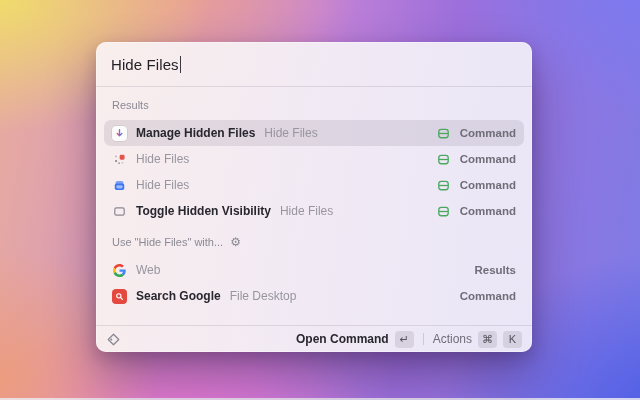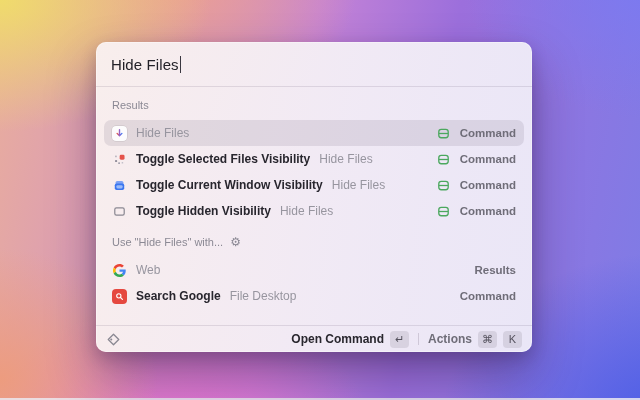--- a/index.html
+++ b/index.html
@@ -58,21 +58,21 @@
   .row-title { font-size: 12px; font-weight: 600; color: #28262e; white-space: nowrap; }
   .row-sub { font-size: 12px; color: #97959f; white-space: nowrap; }
   .spacer { flex: 1 1 auto; }
   .acc-label { font-size: 11.5px; color: #6f6d78; font-weight: bold; }
   .footer {
     flex: 0 0 27px; height: 27px; display: flex; align-items: center;
     padding: 8px 10px; border-top: 1px solid rgba(70,55,85,.13); gap: 6px;
   }
   .footer-right { margin-left: auto; display: flex; align-items: center; gap: 6px; }
   .f-label { font-size: 12px; font-weight: 600; color: #29272e; }
-  .f-label.dim { font-weight: 700; color: #6f6d78; }
+  .f-label.dim { font-weight: 400; color: #6f6d78; }
   .key {
     min-width: 19px; height: 17px; padding: 0 4px; border-radius: 4px;
     background: rgba(130,124,140,.20); color: #55525e;
     font-size: 11px; display: flex; align-items: center; justify-content: center;
   }
   .vdiv { width: 1px; height: 12px; background: rgba(70,55,85,.18); margin: 0 3px; }
 </style>
 </head>
 <body>
 
@@ -99,20 +99,21 @@
                 <linearGradient id="g1" x1="0" y1="0" x2="1" y2="0">
                   <stop offset="0" stop-color="#e5534b"></stop>
                   <stop offset=".55" stop-color="#8a63d2"></stop>
                   <stop offset="1" stop-color="#4078f2"></stop>
                 </linearGradient>
               </defs>
               <path d="M8 2.5v8.5M4.5 7.8 8 11.3l3.5-3.5" stroke="url(#g1)" stroke-width="2" fill="none" stroke-linecap="round" stroke-linejoin="round"></path>
             </svg>
         </span>
       </span>
+      <span class="row-title">Manage Hidden Files</span>
       <span class="row-sub">Hide Files</span>
       <span class="spacer"></span>
       <span class="ric">
         <svg width="13" height="13" viewBox="0 0 16 16">
             <rect x="2.2" y="2.8" width="11.6" height="10.4" rx="3" fill="none" stroke="#4ba85e" stroke-width="1.6"></rect>
             <line x1="2.2" y1="8" x2="13.8" y2="8" stroke="#4ba85e" stroke-width="1.6"></line>
           </svg>
       </span>
       <span class="acc-label">Command</span>
     </div>
@@ -120,41 +121,39 @@
     <div class="row">
       <span class="ric">
         <svg width="13" height="13" viewBox="0 0 16 16">
             <rect x="8.2" y="2.2" width="6" height="6" rx="1.6" fill="#e5534b"></rect>
             <rect x="2.5" y="3" width="2.2" height="2.2" rx="0.7" fill="#b9b6c0"></rect>
             <rect x="2.5" y="8.6" width="2.6" height="2.6" rx="0.8" fill="#93909c"></rect>
             <rect x="6.4" y="11.4" width="2.2" height="2.2" rx="0.7" fill="#a3a0ab"></rect>
             <rect x="10.6" y="11" width="2" height="2" rx="0.7" fill="#c2bfc9"></rect>
           </svg>
       </span>
-      <span class="row-title">Toggle Selected Files Visibility</span>
       <span class="row-sub">Hide Files</span>
       <span class="spacer"></span>
       <span class="ric">
         <svg width="13" height="13" viewBox="0 0 16 16">
             <rect x="2.2" y="2.8" width="11.6" height="10.4" rx="3" fill="none" stroke="#4ba85e" stroke-width="1.6"></rect>
             <line x1="2.2" y1="8" x2="13.8" y2="8" stroke="#4ba85e" stroke-width="1.6"></line>
           </svg>
       </span>
       <span class="acc-label">Command</span>
     </div>
 
     <div class="row">
       <span class="ric">
         <svg width="13" height="13" viewBox="0 0 16 16">
             <rect x="3.2" y="2.4" width="9.6" height="7.6" rx="2" fill="#7da2f4"></rect>
             <rect x="2.2" y="5.6" width="11.6" height="8" rx="2.2" fill="#3b76f0"></rect>
             <rect x="4.2" y="7.6" width="7.6" height="4" rx="1.4" fill="#9dbcf8"></rect>
           </svg>
       </span>
-      <span class="row-title">Toggle Current Window Visibility</span>
       <span class="row-sub">Hide Files</span>
       <span class="spacer"></span>
       <span class="ric">
         <svg width="13" height="13" viewBox="0 0 16 16">
             <rect x="2.2" y="2.8" width="11.6" height="10.4" rx="3" fill="none" stroke="#4ba85e" stroke-width="1.6"></rect>
             <line x1="2.2" y1="8" x2="13.8" y2="8" stroke="#4ba85e" stroke-width="1.6"></line>
           </svg>
       </span>
       <span class="acc-label">Command</span>
     </div>

